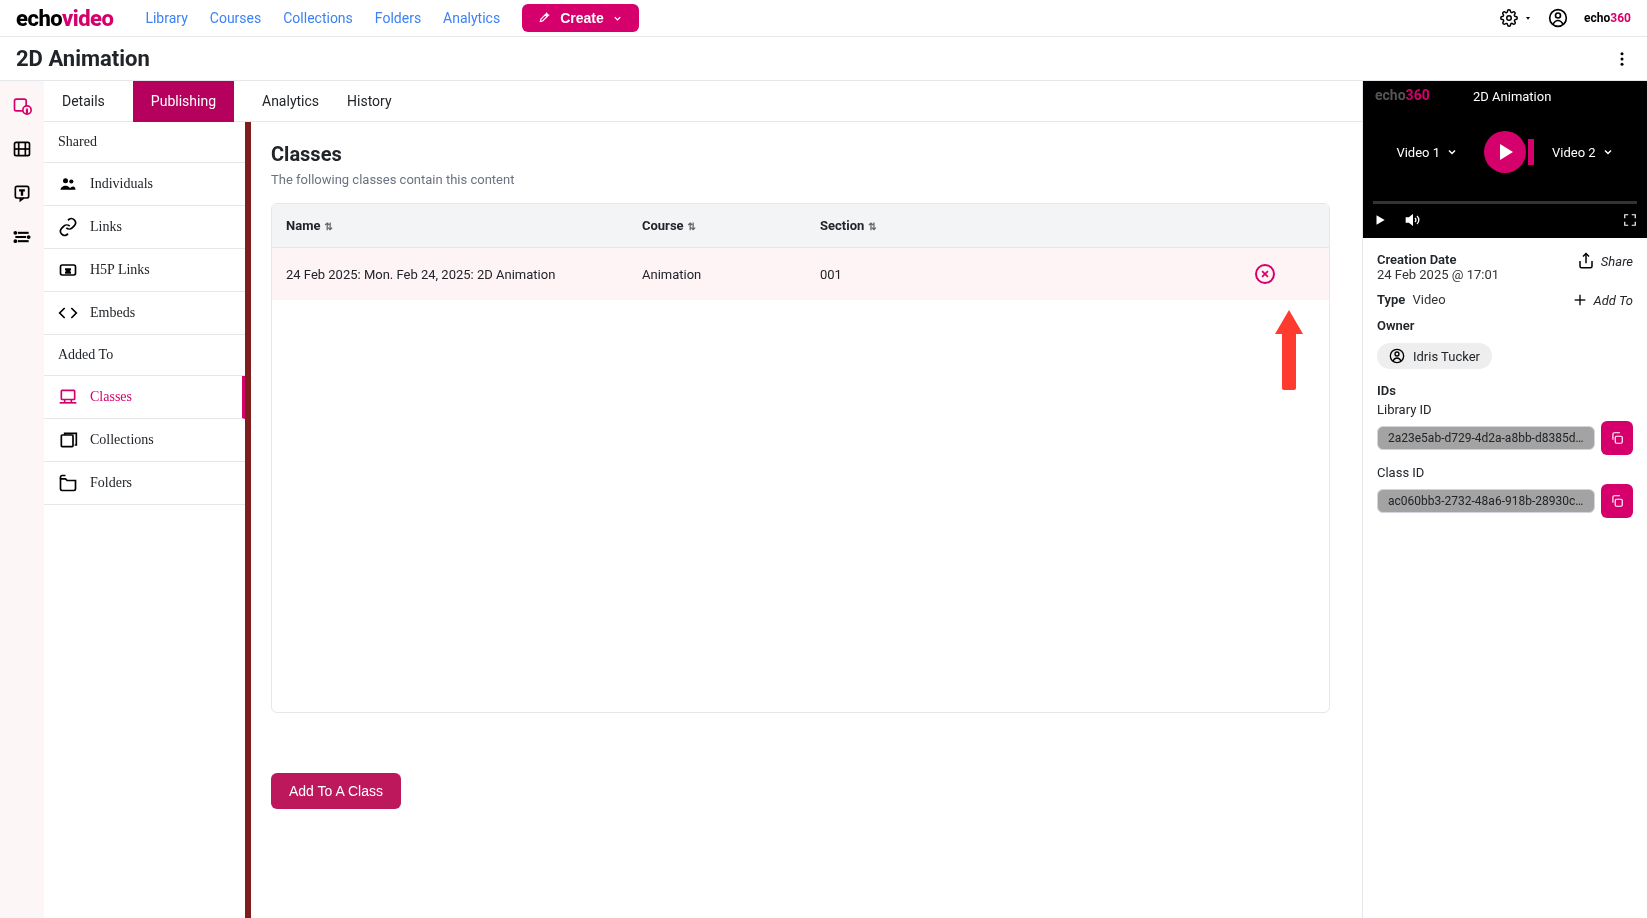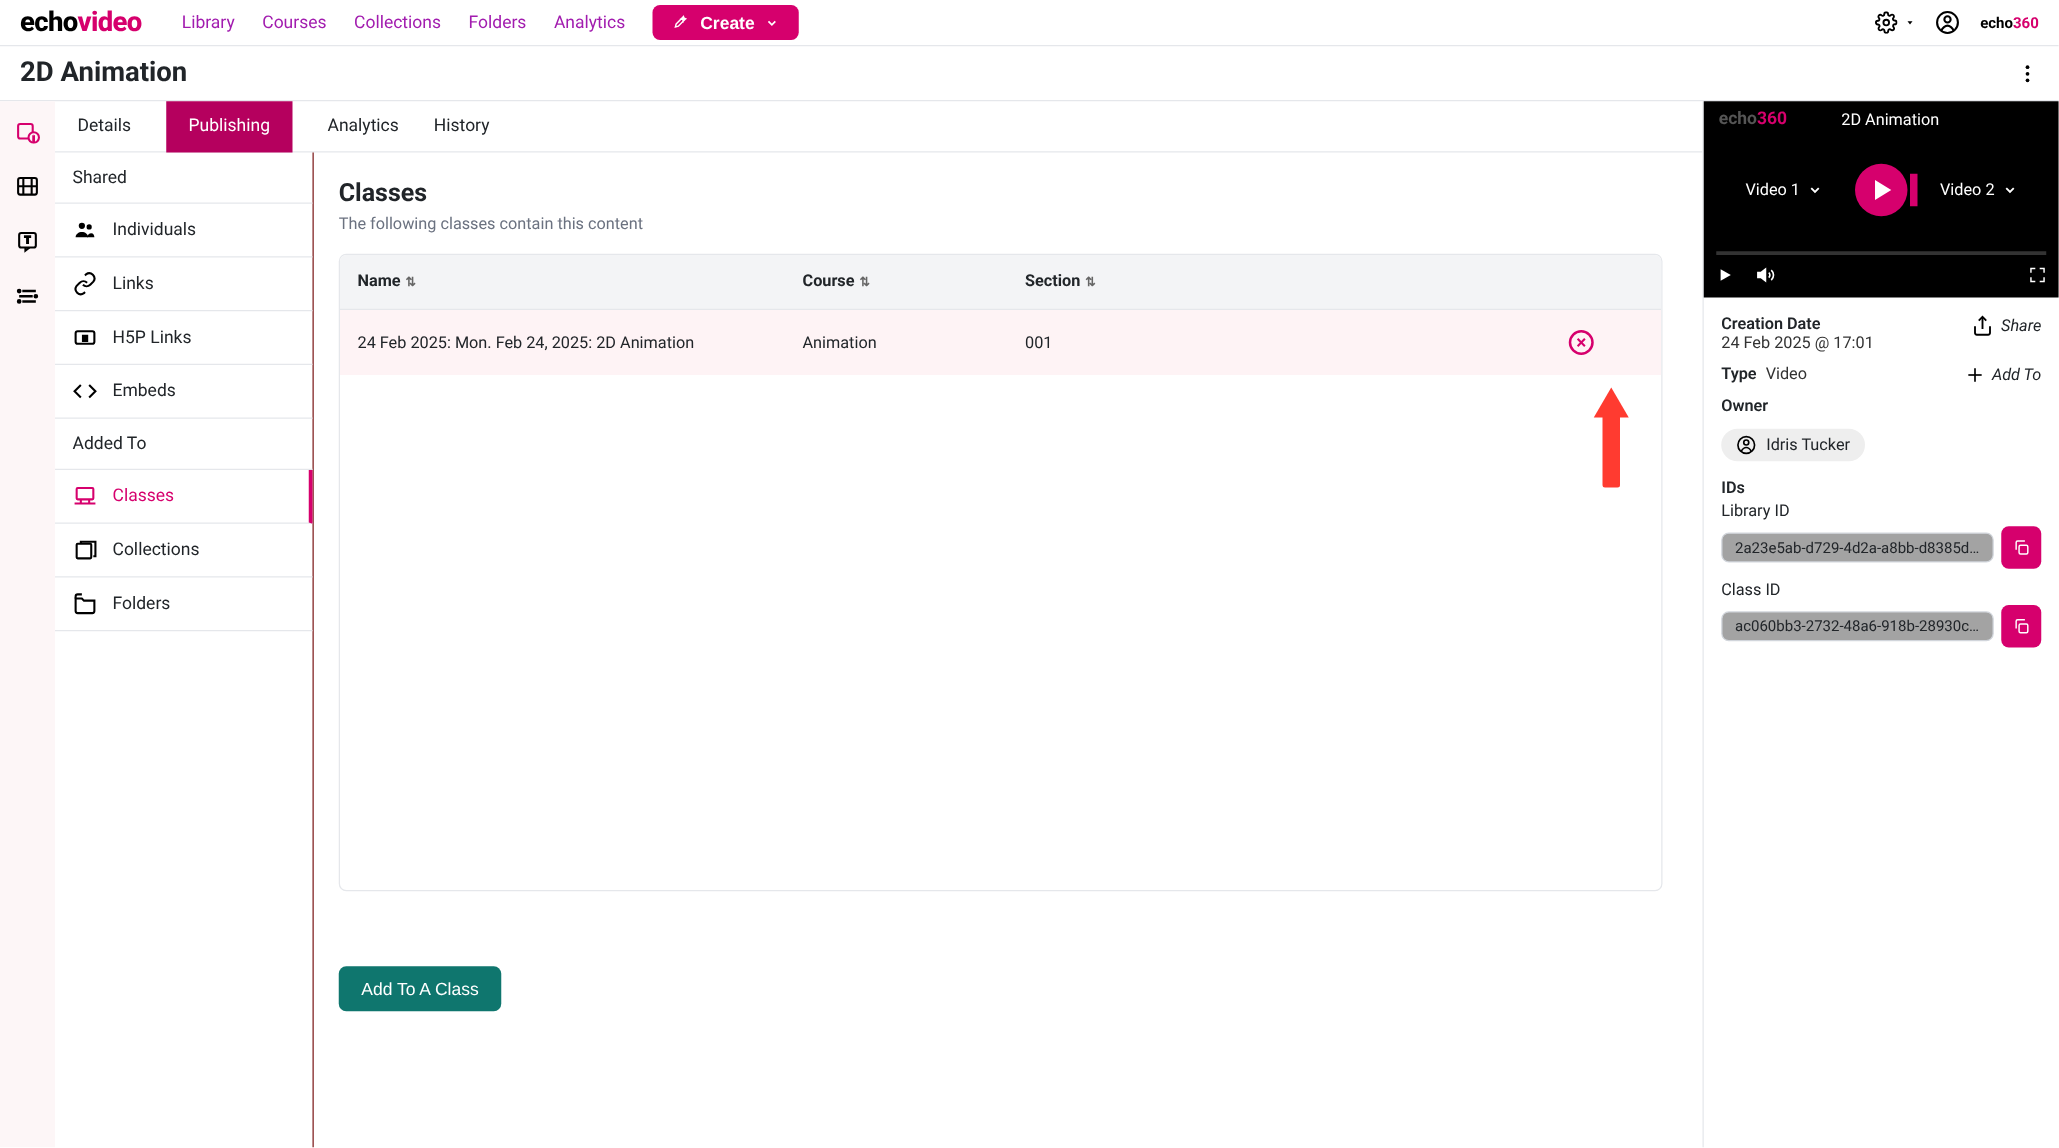--- a/index.html
+++ b/index.html
@@ -4,21 +4,21 @@
 <style>
 * { box-sizing: border-box; margin: 0; padding: 0; }
 body { font-family: -apple-system, BlinkMacSystemFont, "Segoe UI", Roboto, Helvetica, Arial, sans-serif; color: #212529; font-size: 14px; background: #fff; }
 
 
 .topnav { display: flex; align-items: center; height: 37px; padding: 0 16px; border-bottom: 1px solid #e5e7eb; }
 .logo { font-size: 22px; font-weight: 800; letter-spacing: -0.5px; }
 .logo .echo { color: #000; }
 .logo .video { color: #d6006d; }
 .topnav-links { display: flex; gap: 22px; margin-left: 32px; font-size: 14px; }
-.topnav-links a { color: #a21caf; text-decoration: none; }
+.topnav-links a { color: #3b82f6; text-decoration: none; }
 .create-btn { margin-left: 22px; background: #d6006d; color: #fff; border: none; border-radius: 6px; padding: 6px 16px; font-size: 14px; font-weight: 600; cursor: pointer; display: inline-flex; align-items: center; gap: 8px; }
 .topnav-right { margin-left: auto; display: flex; align-items: center; gap: 16px; }
 .topnav-right svg { cursor: pointer; }
 .logo-small { font-size: 12px; font-weight: 700; }
 .logo-small .e { color: #000; }
 .logo-small .x { color: #d6006d; }
 
 
 .titlebar { display: flex; align-items: center; height: 44px; padding: 0 16px; border-bottom: 1px solid #e5e7eb; }
 .titlebar h1 { font-size: 22px; font-weight: 700; }
@@ -32,21 +32,21 @@
 .rail .rail-item { color: #000; }
 .rail .rail-item.active { color: #d6006d; }
 
 
 .tabs { display: flex; align-items: center; gap: 28px; border-bottom: 1px solid #e5e7eb; height: 41px; padding-left: 18px; }
 .tab { color: #212529; cursor: pointer; padding: 0; height: 41px; display: flex; align-items: center; }
 .tab.active { background: #b5005e; color: #fff; padding: 0 18px; }
 
 
 .pub-area { display: flex; flex: 1; }
-.sidenav { width: 207px; border-right: 1px solid #7f1d1d; }
+.sidenav { width: 207px; border-right: 6px solid #7f1d1d; font-family: Liberation Serif, serif; }
 .sidenav .section-label { padding: 12px 14px; font-size: 14px; border-bottom: 1px solid #e5e7eb; }
 .sidenav-item { display: flex; align-items: center; gap: 12px; padding: 11px 14px; font-size: 14px; border-bottom: 1px solid #e5e7eb; cursor: pointer; }
 .sidenav-item.active { color: #d6006d; border-right: 3px solid #d6006d; }
 .sidenav-item .icon { width: 20px; height: 20px; display: flex; align-items: center; justify-content: center; }
 
 
 .main { flex: 1; padding: 20px 32px 20px 20px; overflow: auto; }
 .main h2 { font-size: 20px; font-weight: 700; margin-bottom: 6px; }
 .main .subtitle { font-size: 13px; color: #6b7280; margin-bottom: 16px; }
 .table-container { border: 1px solid #e5e7eb; border-radius: 6px; background: #fff; height: 510px; overflow: hidden; }
@@ -55,21 +55,21 @@
 .col-course { flex: 0 0 178px; }
 .col-section { flex: 0 0 160px; }
 .col-action { flex: 1; text-align: right; }
 .sort-icon { font-size: 10px; margin-left: 4px; color: #666; }
 .table-row { display: flex; padding: 16px 14px; font-size: 13px; background: #fef3f5; align-items: center; }
 .row-action { margin-left: auto; margin-right: 40px; }
 .remove-btn { width: 20px; height: 20px; border: 2px solid #d6006d; border-radius: 50%; display: flex; align-items: center; justify-content: center; color: #d6006d; font-size: 11px; cursor: pointer; font-weight: bold; }
 .arrow-up { position: relative; margin-left: auto; margin-top: 10px; margin-right: 30px; width: 20px; height: 80px; }
 .arrow-up::before { content: ""; position: absolute; top: 0; left: 50%; transform: translateX(-50%); border-left: 14px solid transparent; border-right: 14px solid transparent; border-bottom: 24px solid #ff3b30; }
 .arrow-up::after { content: ""; position: absolute; top: 22px; left: 50%; transform: translateX(-50%); width: 14px; height: 58px; background: #ff3b30; border-radius: 2px; }
-.add-class-btn { margin-top: 60px; background: #0f766e; color: #fff; border: none; border-radius: 6px; padding: 10px 18px; font-size: 14px; cursor: pointer; }
+.add-class-btn { margin-top: 60px; background: #be185d; color: #fff; border: none; border-radius: 6px; padding: 10px 18px; font-size: 14px; cursor: pointer; }
 
 
 .right-panel { width: 285px; border-left: 1px solid #e5e7eb; background: #fff; display: flex; flex-direction: column; }
 .player { background: #000; color: #fff; height: 157px; position: relative; }
 .player-logo { position: absolute; top: 6px; left: 12px; font-size: 14px; font-weight: 700; color: #444; }
 .player-logo .p-echo { color: #555; }
 .player-logo .p-360 { color: #d6006d; }
 .player-title { position: absolute; top: 8px; left: 110px; font-size: 13px; color: #fff; }
 .player-mid { position: absolute; top: 50px; left: 0; right: 0; display: flex; align-items: center; justify-content: center; gap: 26px; }
 .video-sel { font-size: 13px; display: flex; align-items: center; gap: 6px; cursor: pointer; justify-content: center; }

